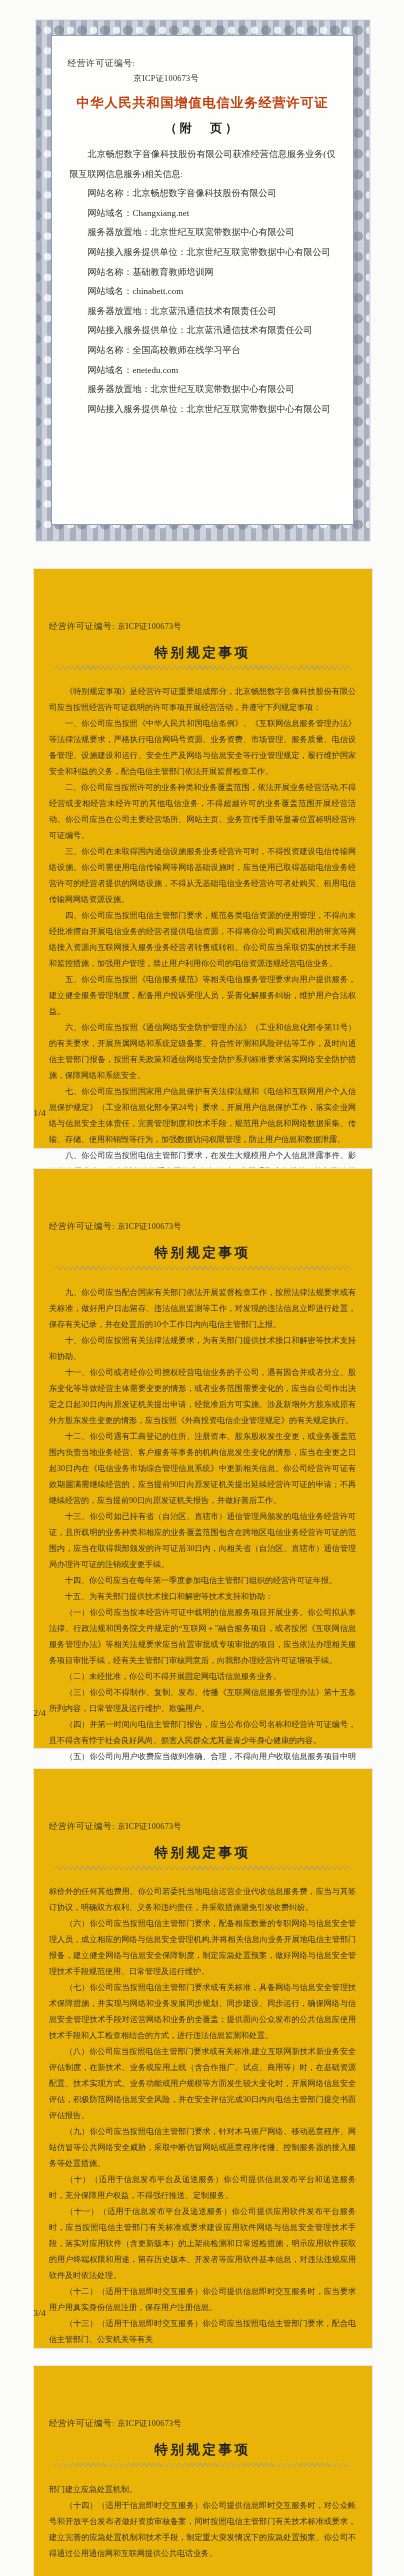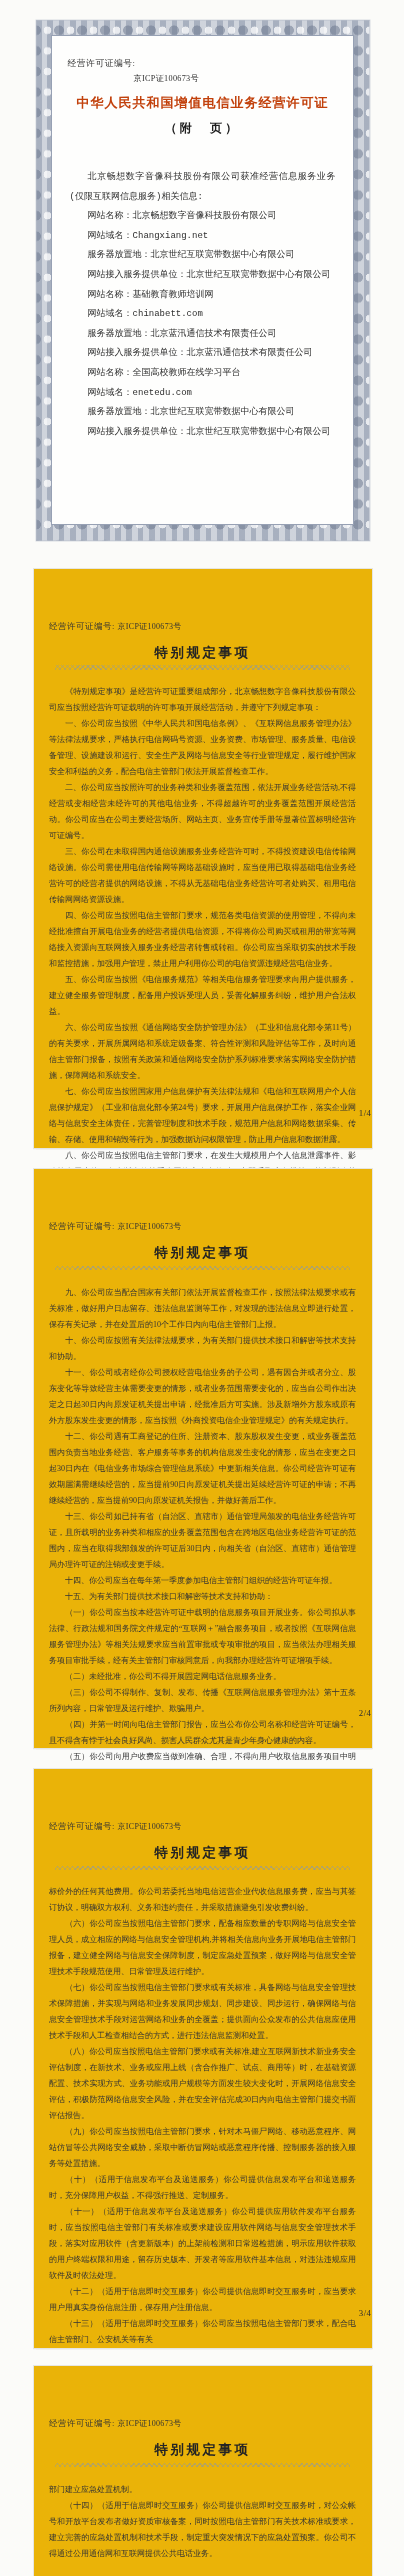--- a/index.html
+++ b/index.html
@@ -39,27 +39,26 @@
   .cert-licvalue{font-size:8.2px;color:#2f2f2f;padding-left:66px;margin-top:3.1px;letter-spacing:0.3px;}
   .cert-title{
     text-align:center;font-size:13px;font-weight:700;color:#c2410c;
     letter-spacing:1px;margin-top:10.3px;
   }
   .cert-subtitle{
     text-align:center;font-size:12px;font-weight:700;color:#1f1f1f;
     letter-spacing:3.1px;margin-top:8px;
   }
   .cert-body{
-    margin-top:31px;
+    margin-top:8px;
     font-size:9px;
     line-height:19.6px;
     text-align:justify;
     color:#2e2e2e;
     padding:0 2.1px;
-    font-family:Liberation Mono, monospace;
   }
   .cert-body p{margin:0;text-indent:2em;}
 
   
   .prov-sheet{
     width:340px;
     margin:0 auto;
     box-sizing:border-box;
     background:#eab308;
     border:0.5px solid #e6e6e2;
@@ -88,22 +87,22 @@
   }
   .prov-body{
     margin-top:14.4px;
     font-size:8px;
     line-height:16px;
     text-align:justify;
     color:#333;
   }
   .prov-body p{margin:0;text-indent:0;}
   .prov-pageno{
-    position:absolute;left:12px;right:0;bottom:30px;
-    text-align:right;font-size:8.8px;color:#2e2e2e;letter-spacing:0.5px;
+    position:absolute;left:0;right:0;bottom:30px;
+    text-align:left;font-size:8.8px;color:#2e2e2e;letter-spacing:0.5px;
   }
 </style>
 </head>
 <body>
 
 <div class="page-stack">
 
   <div class="cert-frame">
     <div class="cert-inner">
       <div class="cert-licline">经营许可证编号:</div>

